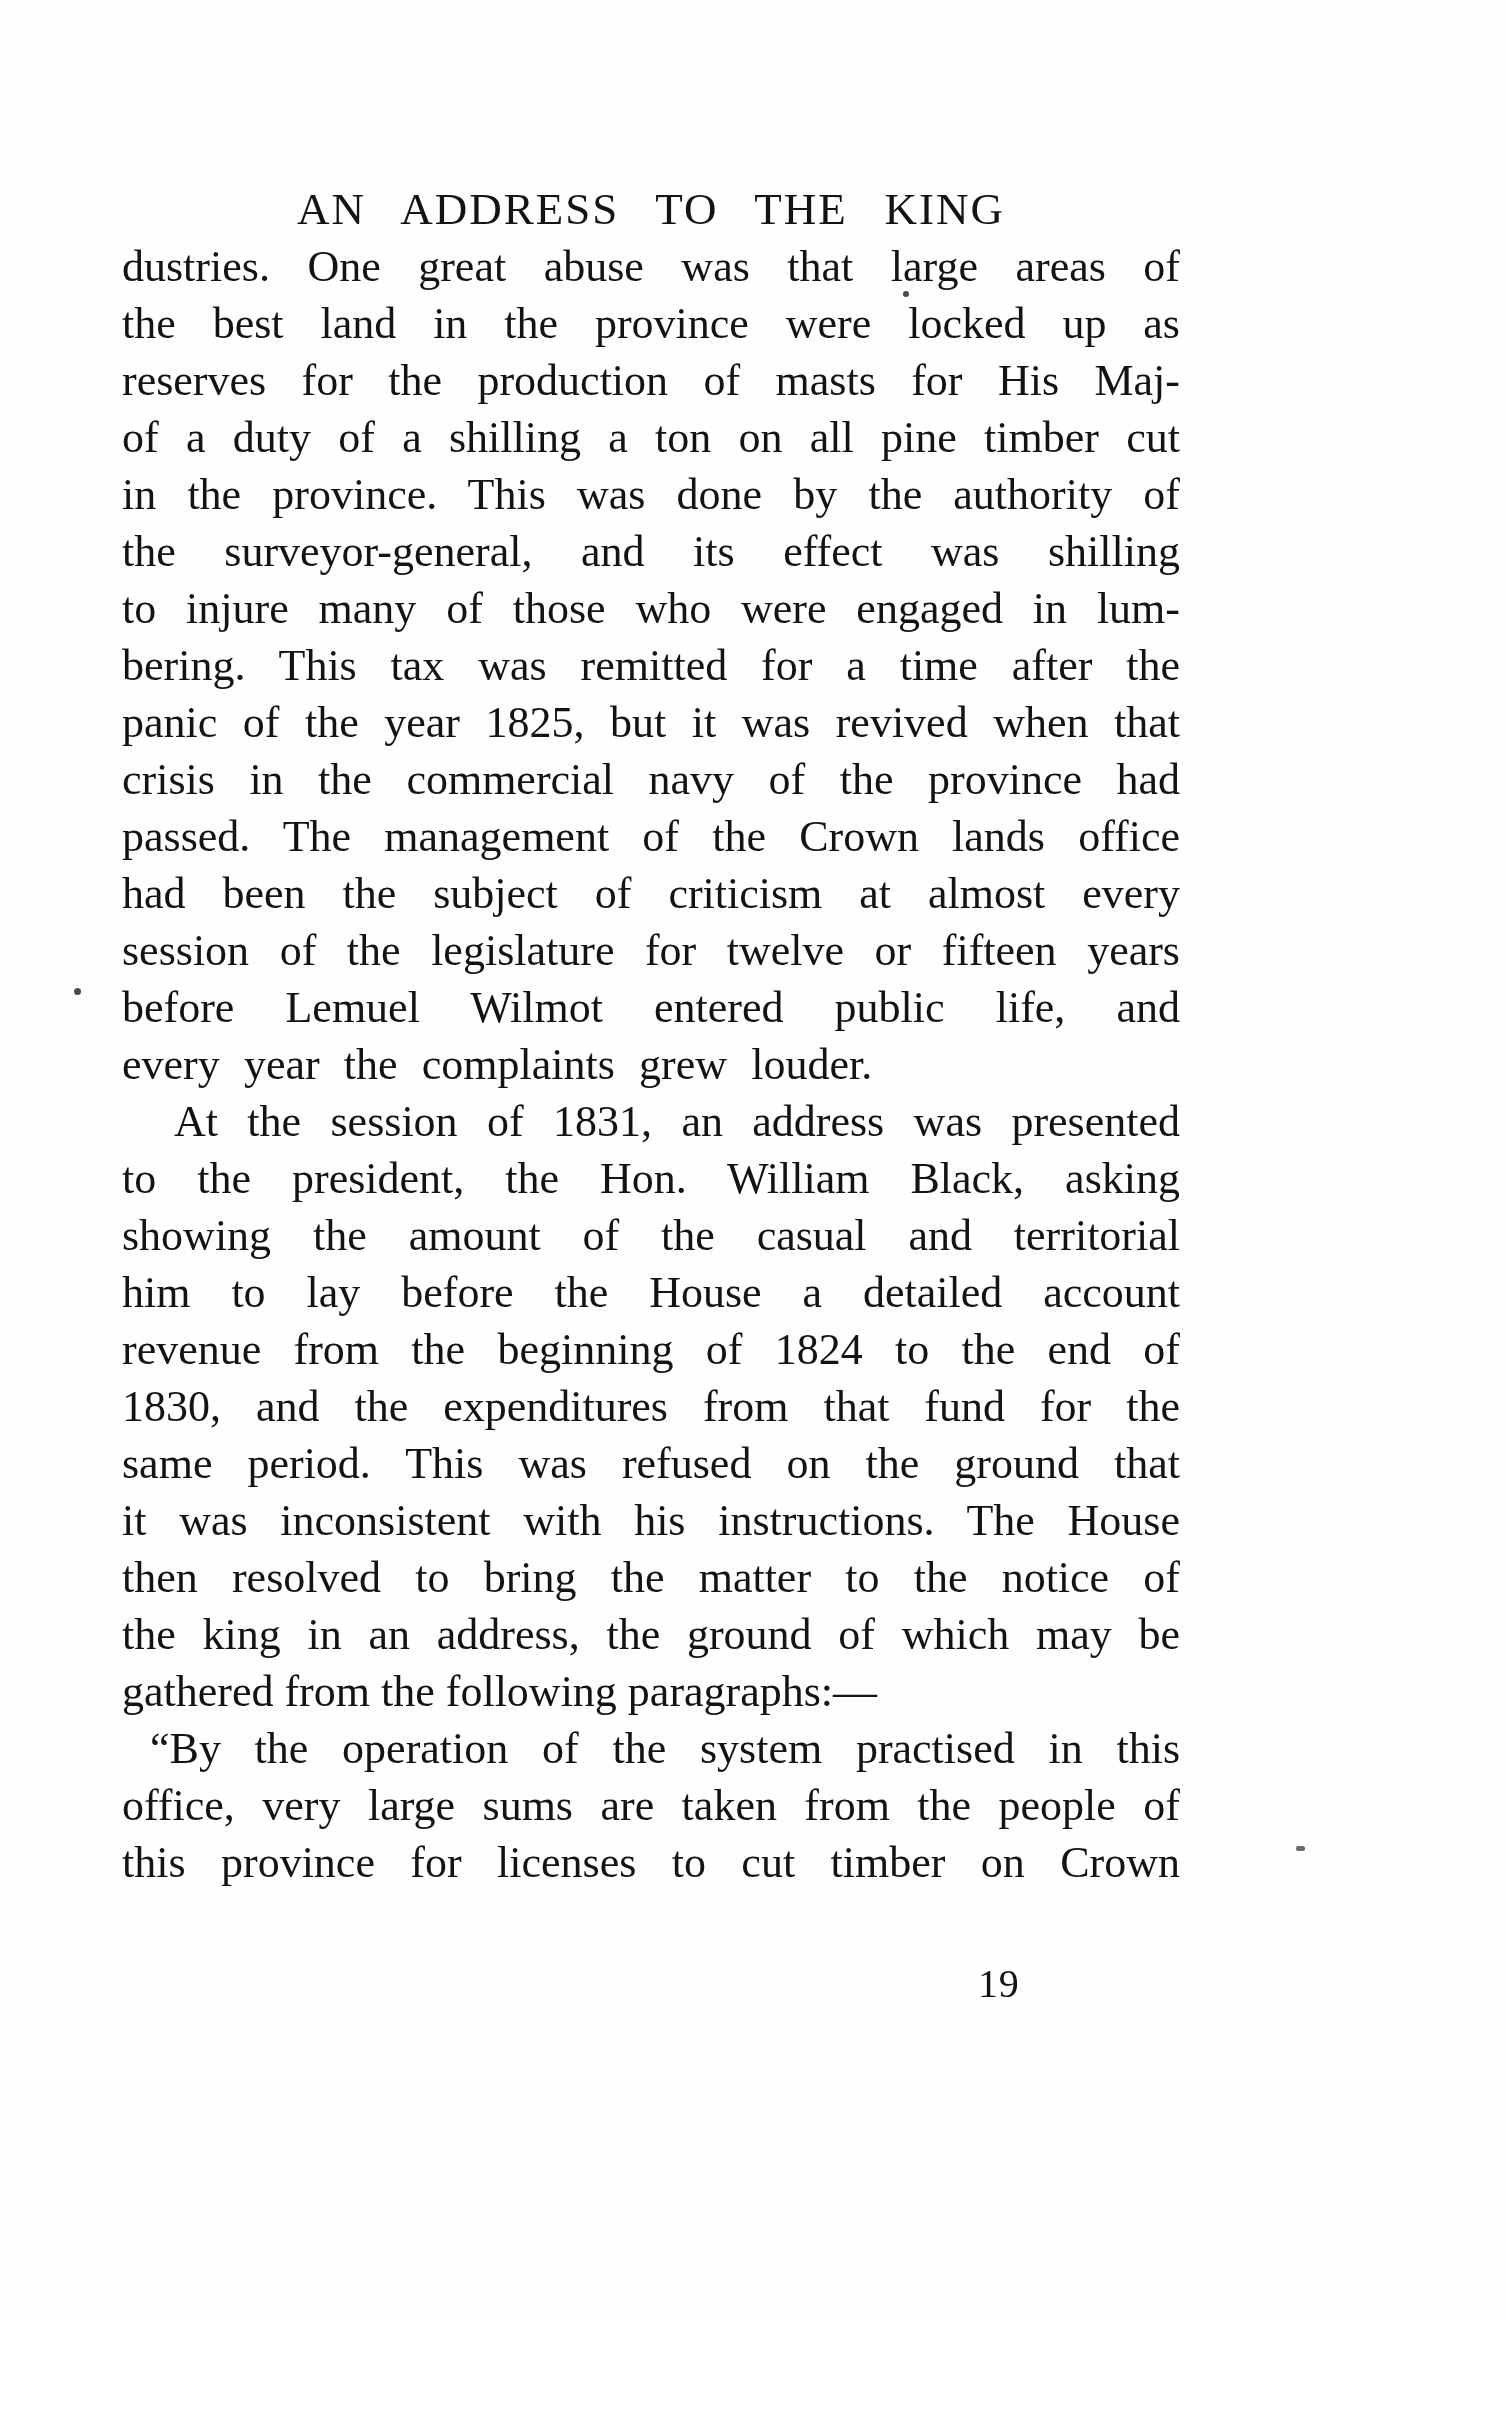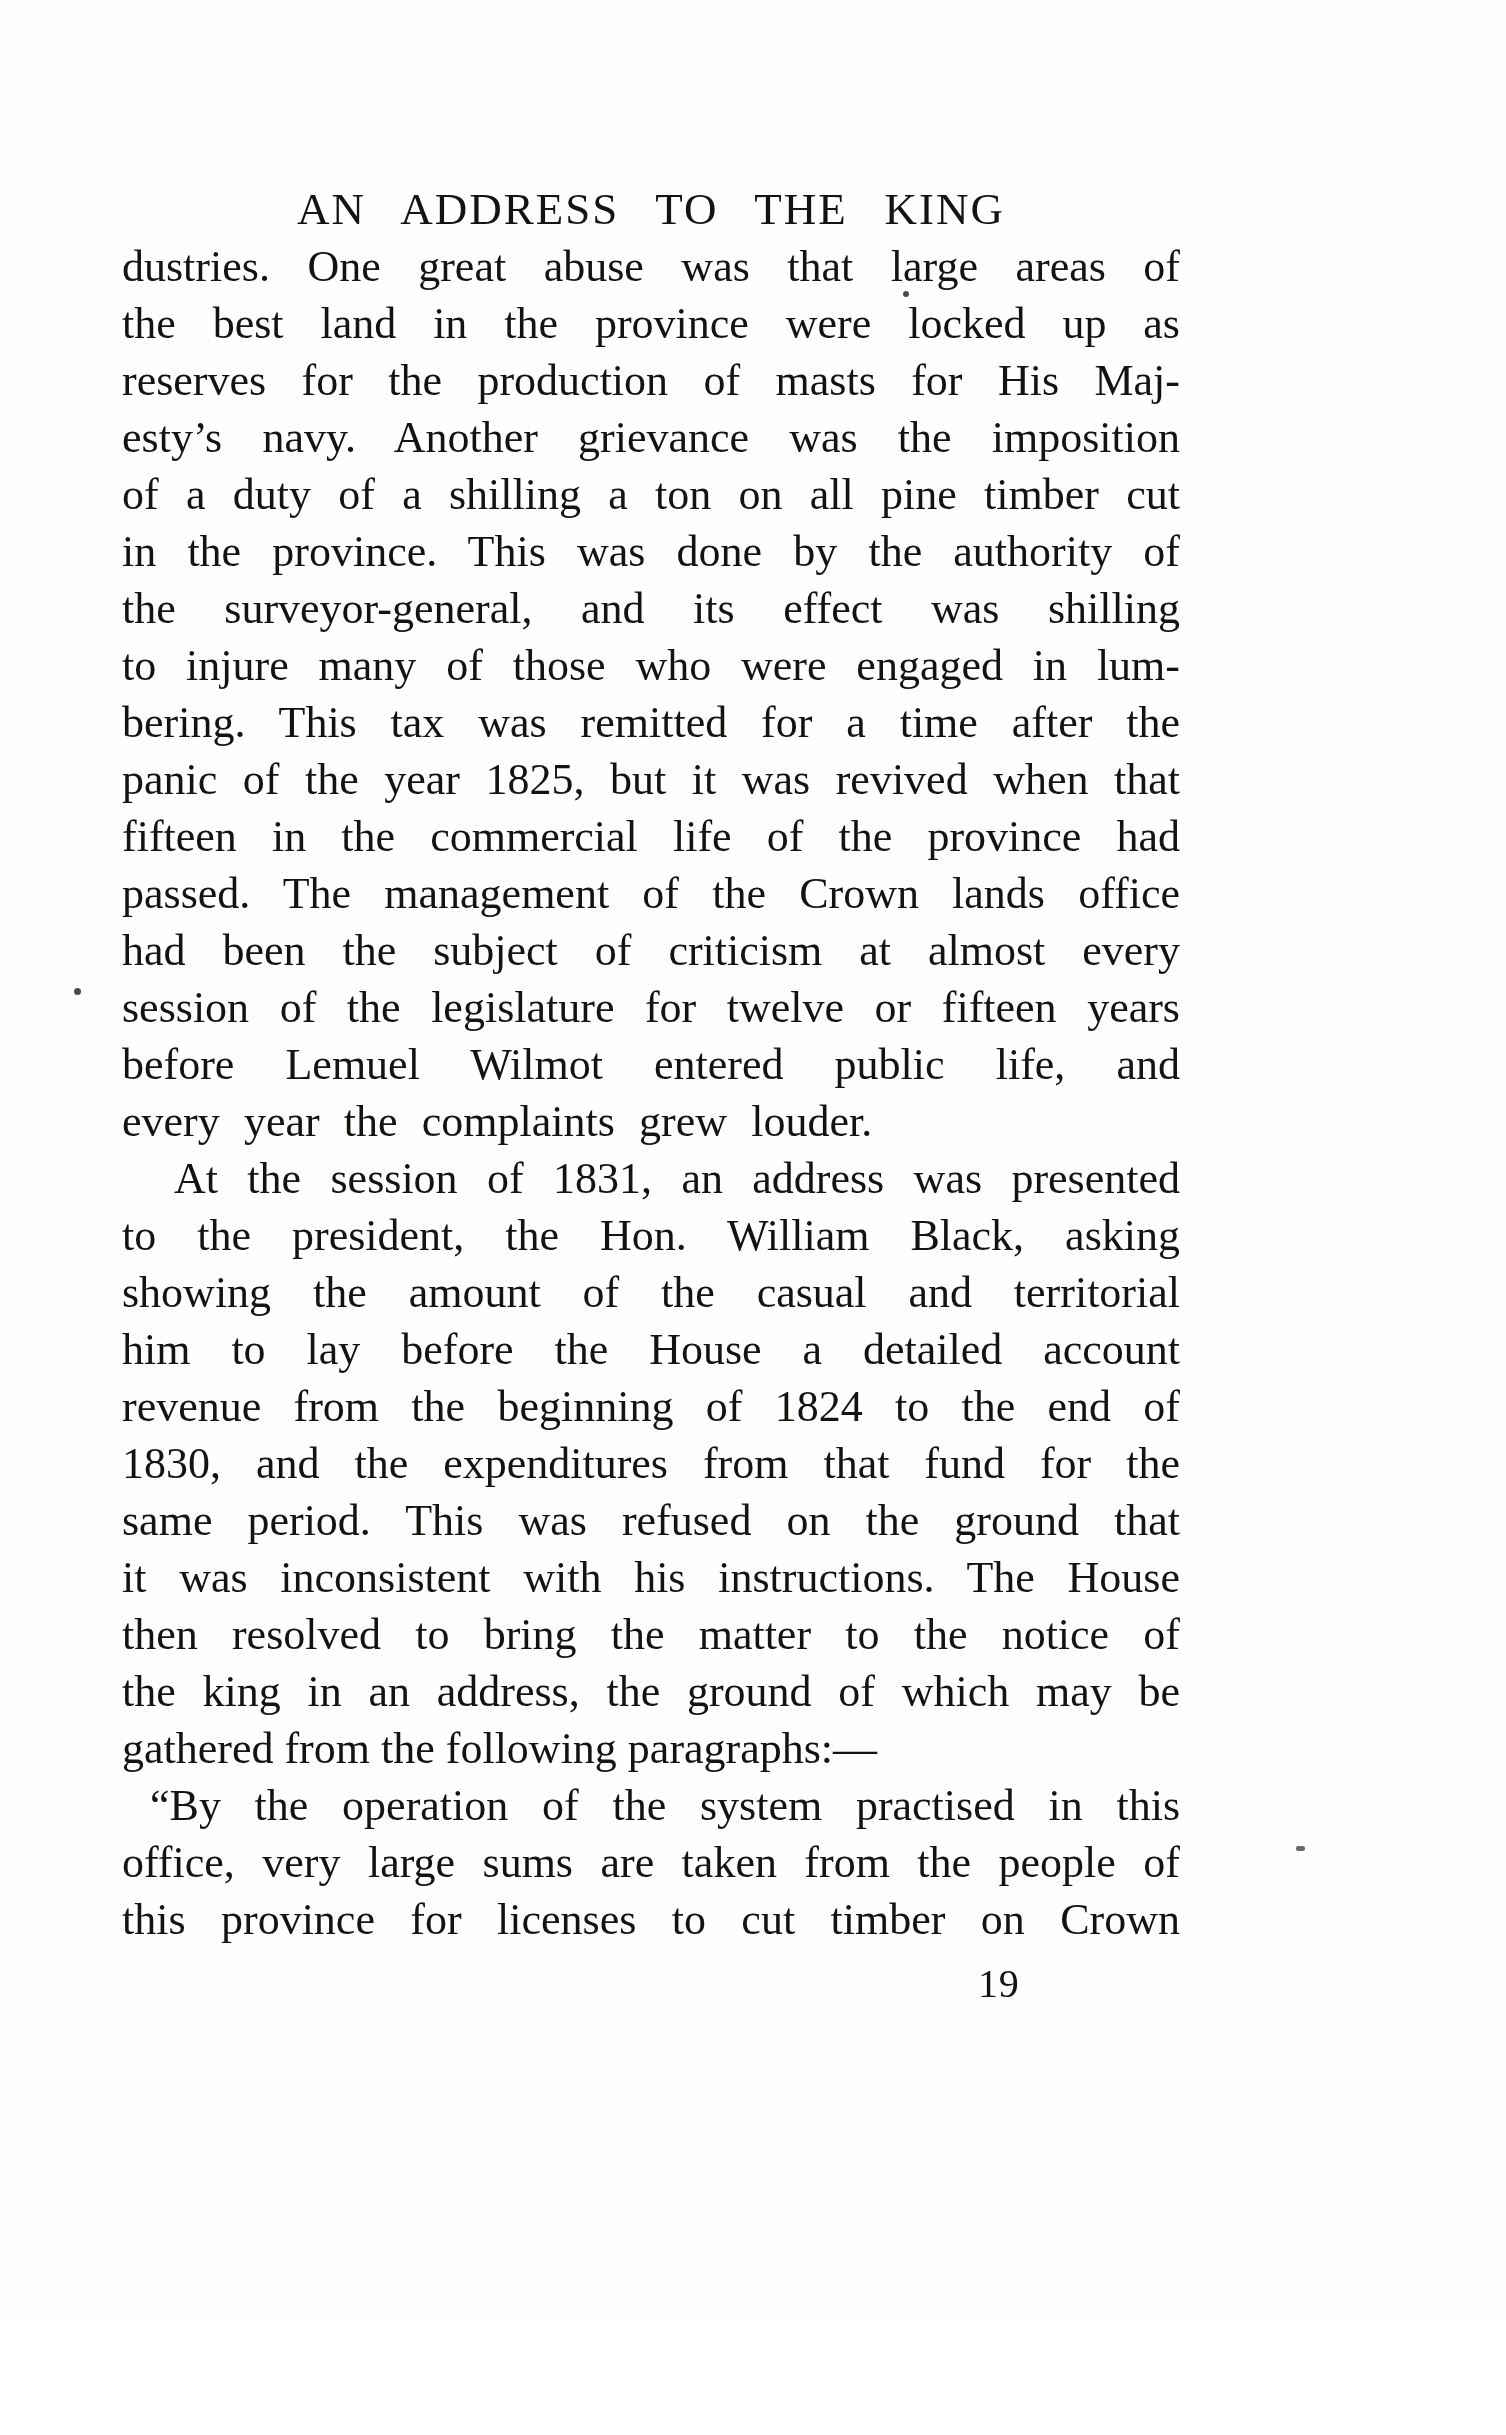--- a/index.html
+++ b/index.html
@@ -74,28 +74,27 @@
 
 <div id="page">
 
   <div id="title">AN ADDRESS TO THE KING</div>
 
   <div id="body-text">
 
     <div class="line">dustries.  One great abuse was that large areas of</div>
     <div class="line">the best land in the province were locked up as</div>
     <div class="line">reserves for the production of masts for His Maj-</div>
-    <div class="line">esty’s navy.  Another grievance was the imposition</div>
     <div class="line">of a duty of a shilling a ton on all pine timber cut</div>
     <div class="line">in the province.  This was done by the authority of</div>
     <div class="line">the surveyor-general, and its effect was shilling</div>
     <div class="line">to injure many of those who were engaged in lum-</div>
     <div class="line">bering.  This tax was remitted for a time after the</div>
     <div class="line">panic of the year 1825, but it was revived when that</div>
-    <div class="line">fifteen in the commercial life of the province had</div>
+    <div class="line">crisis in the commercial navy of the province had</div>
     <div class="line">passed.  The management of the Crown lands office</div>
     <div class="line">had been the subject of criticism at almost every</div>
     <div class="line">session of the legislature for twelve or fifteen years</div>
     <div class="line">before Lemuel Wilmot entered public life, and</div>
     <div class="line para-end loose">every year the complaints grew louder.</div>
 
     <div class="line indent">At the session of 1831, an address was presented</div>
     <div class="line">to the president, the Hon. William Black, asking</div>
     <div class="line">showing the amount of the casual and territorial</div>
     <div class="line">him to lay before the House a detailed account</div>

